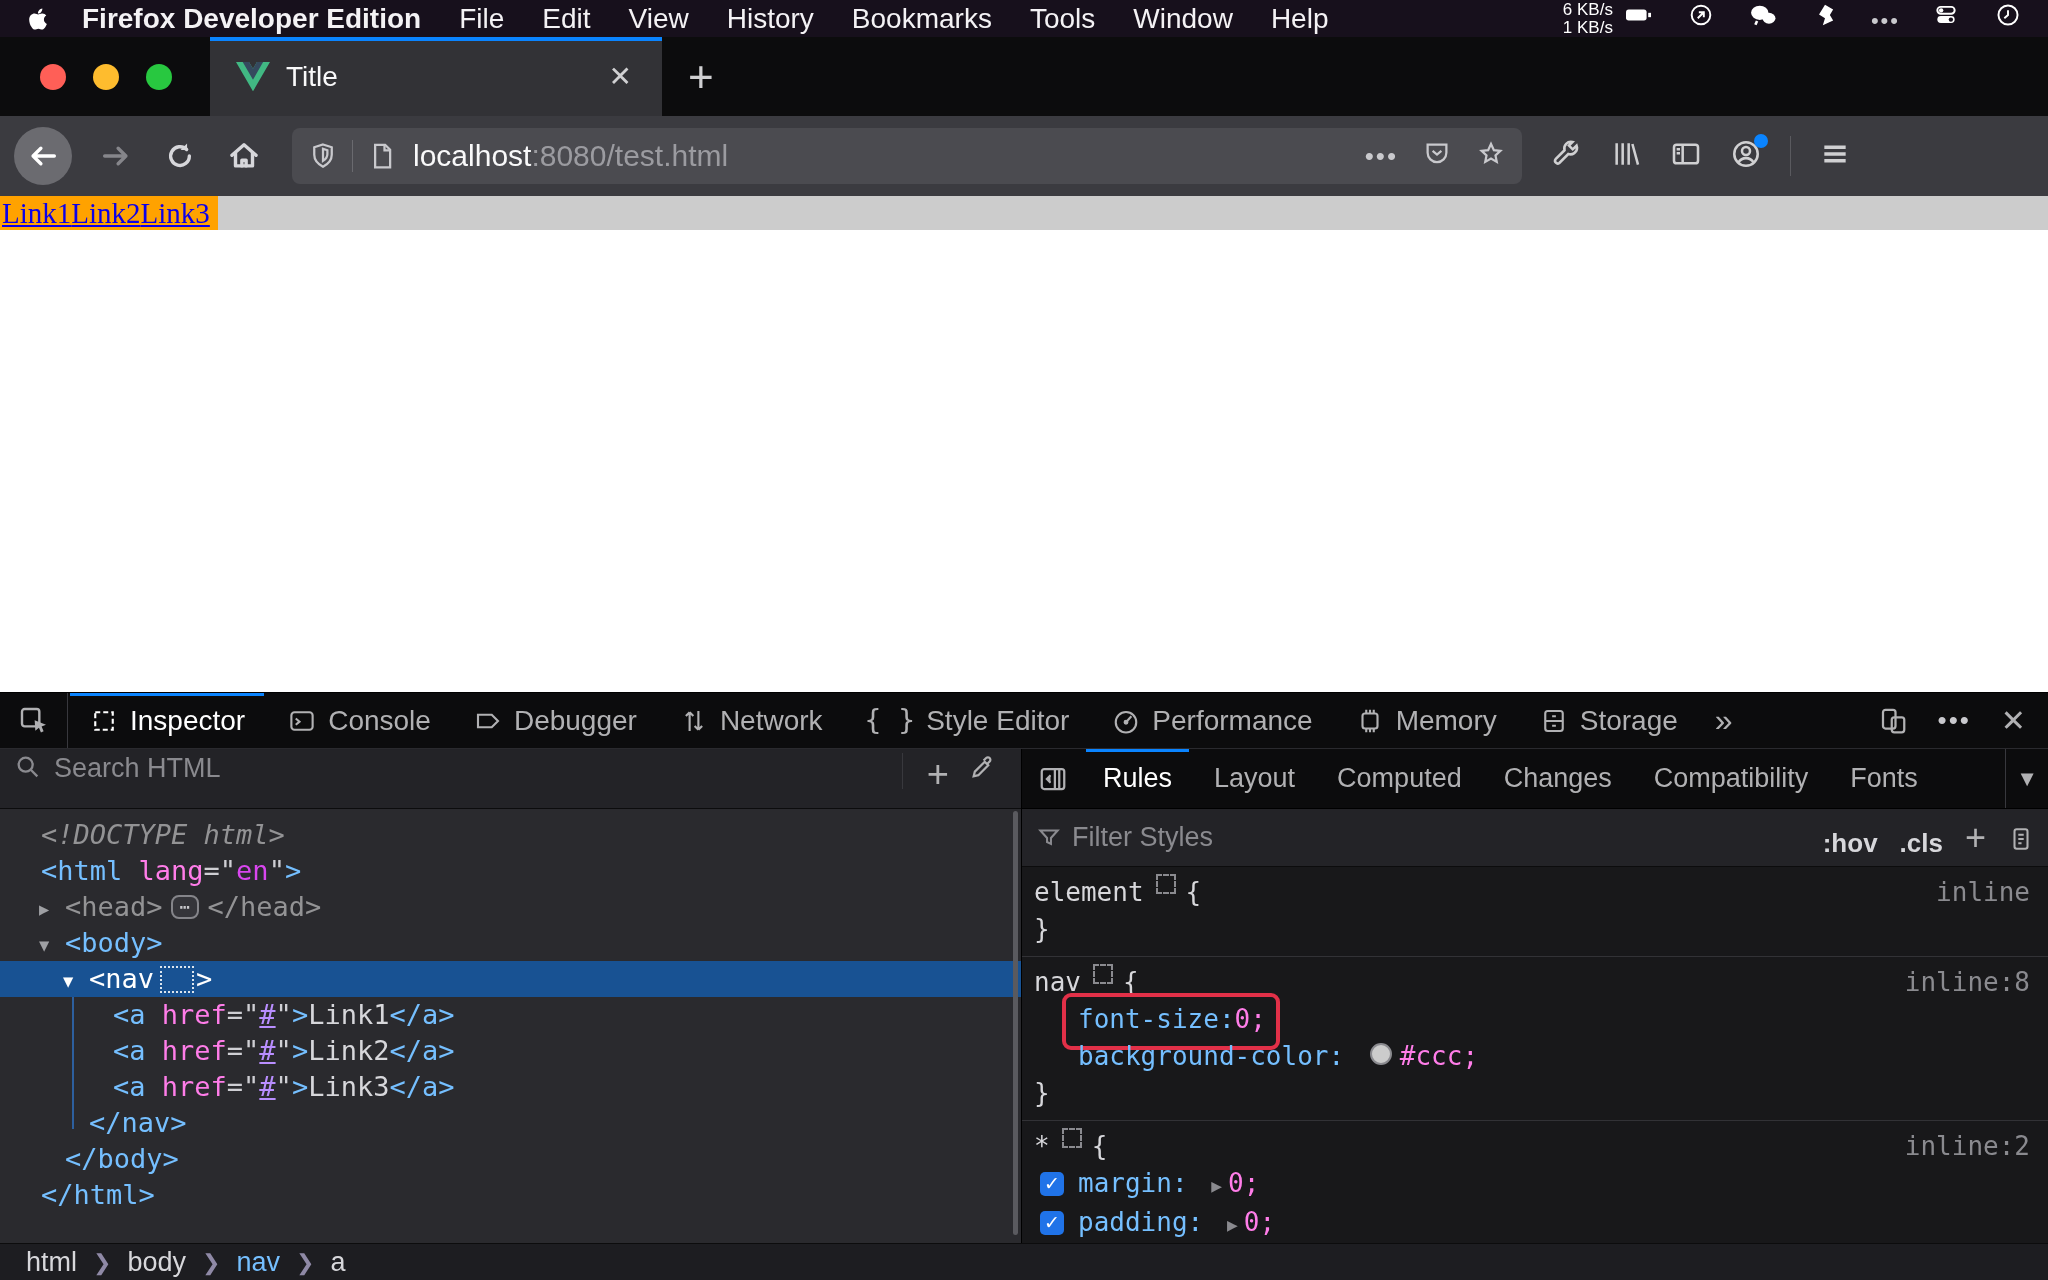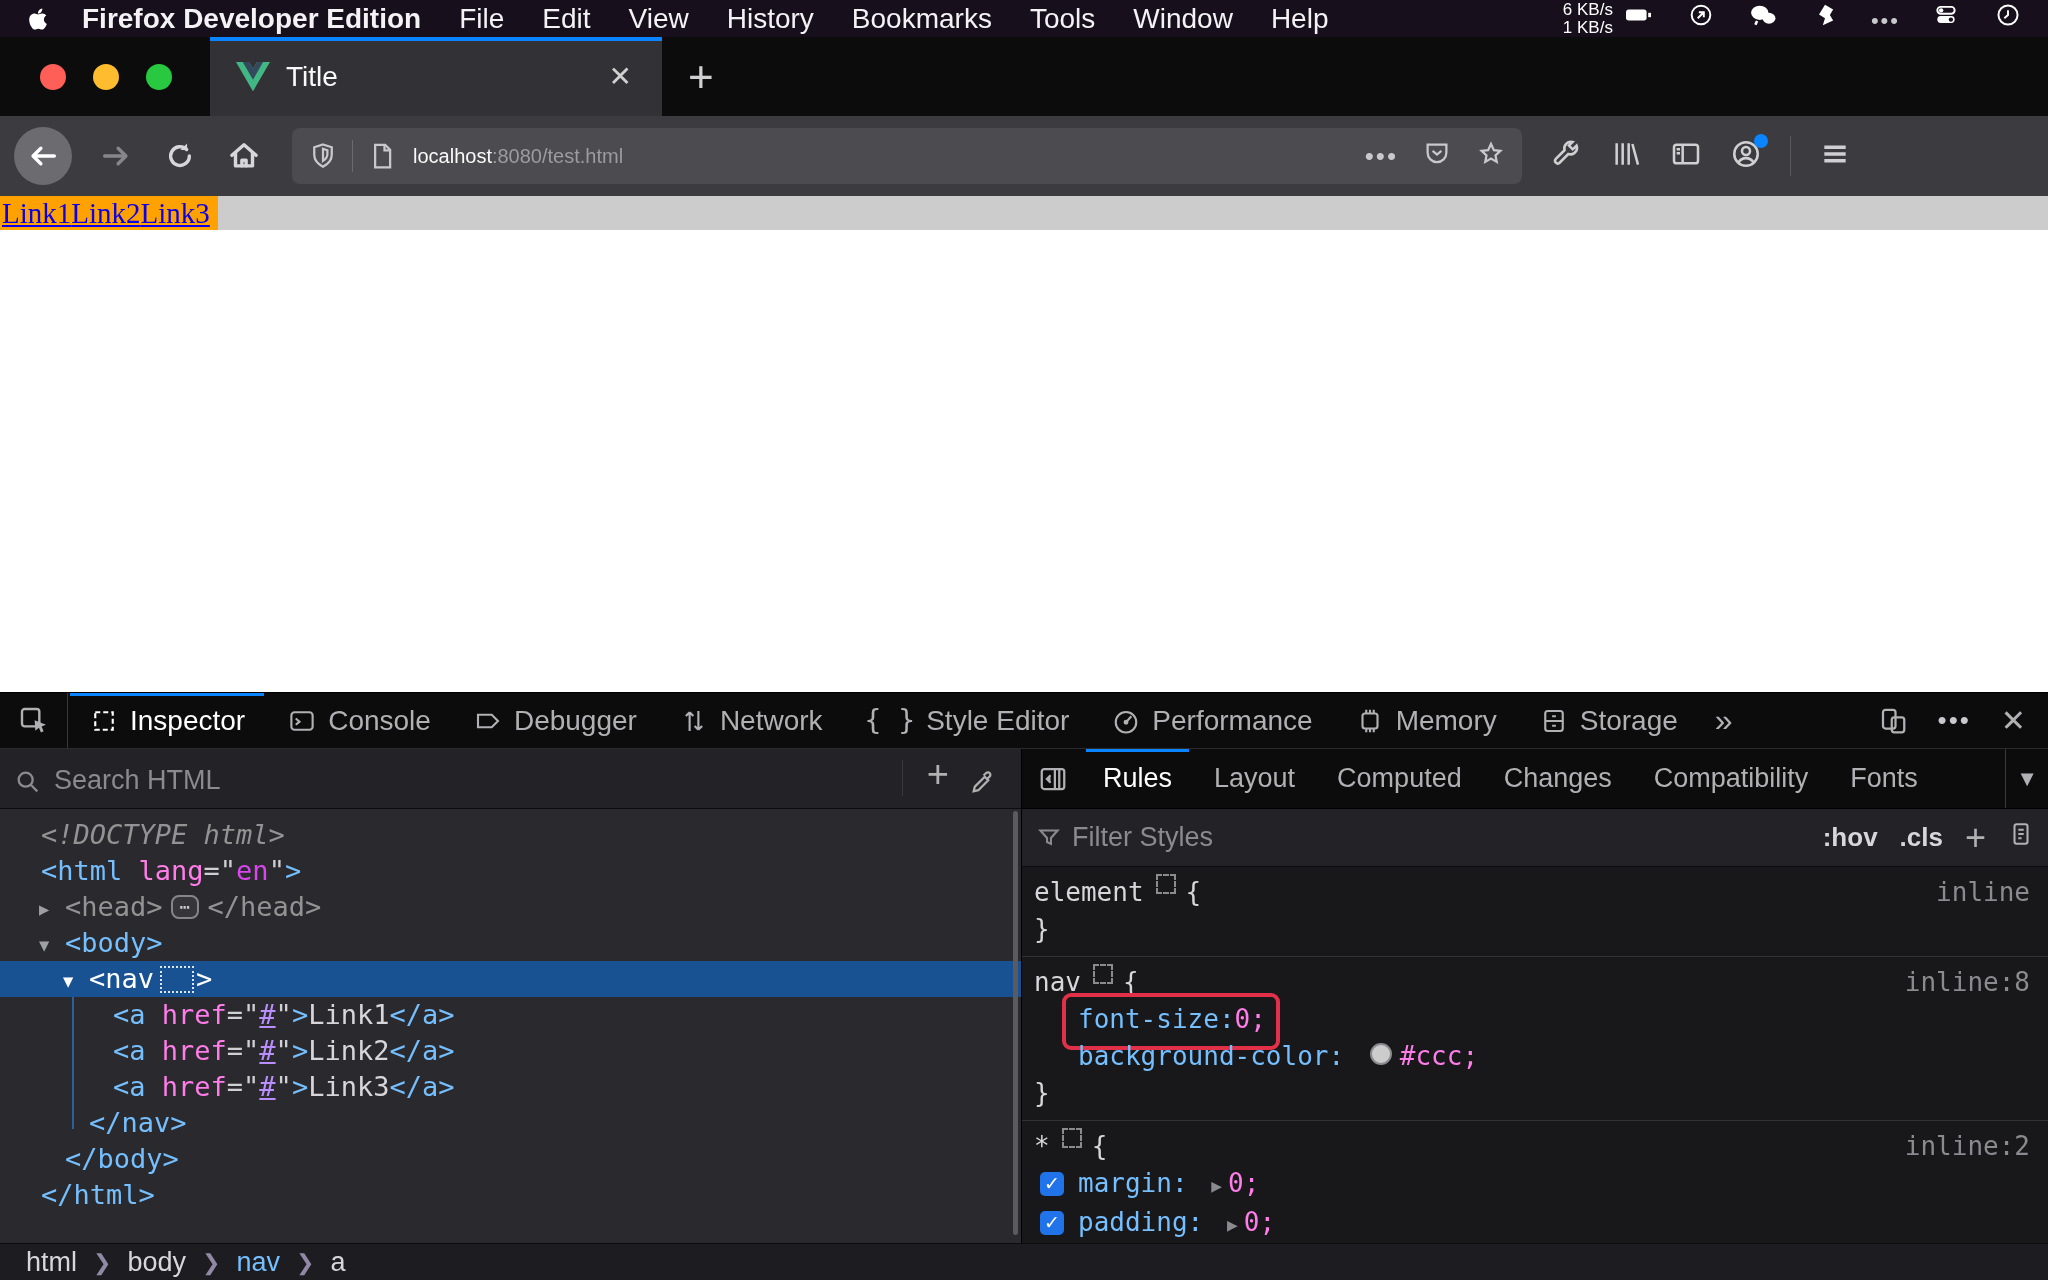--- a/index.html
+++ b/index.html
@@ -36,21 +36,21 @@
   .navbar{ height:80px; background:#3b3b40; display:flex; align-items:center; padding:0 14px; }
   .nav-btn{ width:64px; height:64px; display:flex; align-items:center; justify-content:center; color:#d7d7db; }
   .nav-btn svg{ width:34px; height:34px; stroke:currentColor; fill:none; stroke-width:2.4; stroke-linecap:round; stroke-linejoin:round; }
   .nav-btn.back{ background:#6b6b70; border-radius:50%; width:58px; height:58px; margin-right:12px; color:#fff; }
   .nav-btn.fwd{ color:#86868b; }
   .urlbar{ flex:1; height:56px; background:#4b4b50; border-radius:8px; margin:0 22px 0 16px;
            display:flex; align-items:center; padding:0 16px; max-width:1230px; }
   .urlbar .uicon{ color:#c9c9cd; display:flex; align-items:center; }
   .urlbar .uicon svg{ width:30px; height:30px; stroke:currentColor; fill:none; stroke-width:1.8; }
   .udivider{ width:1px; height:32px; background:#6a6a6f; margin:0 14px; }
-  .urltext{ flex:1; font-size:20px; white-space:nowrap; overflow:hidden; }
+  .urltext{ flex:1; font-size:30px; white-space:nowrap; overflow:hidden; }
   .urltext .host{ color:#f9f9fa; } .urltext .rest{ color:#9b9ba0; }
   .url-right{ display:flex; align-items:center; gap:24px; color:#c9c9cd; }
   .url-right svg{ width:30px; height:30px; stroke:currentColor; fill:none; stroke-width:1.8; }
   .dots3{ font-size:26px; letter-spacing:2px; color:#c9c9cd; }
   .chrome-right{ display:flex; align-items:center; gap:28px; color:#d0d0d2; padding:0 16px 0 6px; }
   .chrome-right svg{ width:32px; height:32px; stroke:currentColor; fill:none; stroke-width:1.9; }
   .acct{ position:relative; }
   .acct .dot{ position:absolute; top:-4px; right:-6px; width:14px; height:14px; border-radius:50%; background:#0a84ff; }
   .vdiv{ width:1px; height:40px; background:#5a5a5f; }
 
@@ -73,21 +73,21 @@
   .dt-tab.active{ color:#fff; }
   .dt-tab.active::before{ content:''; position:absolute; top:0; left:2px; right:2px; height:3px; background:#0a84ff; }
   .brace-ic{ font-family:"DejaVu Sans Mono", monospace; font-size:28px; }
   .dt-overflow{ display:flex; align-items:center; padding:0 16px; font-size:32px; }
   .dt-right-icons{ margin-left:auto; display:flex; align-items:center; gap:30px; padding-right:22px; color:#b1b1b3; }
   .dt-right-icons svg{ width:30px; height:30px; stroke:currentColor; fill:none; stroke-width:1.8; }
   .xclose{ font-size:30px; }
 
   .dt-body{ display:flex; height:494px; }
   .dt-left{ width:1022px; display:flex; flex-direction:column; border-right:1px solid #000; position:relative; }
-  .search-row{ height:60px; background:#232327; border-bottom:1px solid #0c0c0d; display:flex; align-items:flex-end; padding:12px 14px; }
+  .search-row{ height:60px; background:#232327; border-bottom:1px solid #0c0c0d; display:flex; align-items:flex-start; padding:4px 14px; }
   .search-row svg{ width:28px; height:28px; stroke:#8a8a8f; fill:none; stroke-width:2; }
   .search-row input{ flex:1; background:transparent; border:none; outline:none; color:#d7d7db;
                      font-size:27px; margin-left:12px; font-family:"Liberation Sans", sans-serif; }
   .search-row input::placeholder{ color:#8a8a8f; }
   .sr-div{ width:1px; height:36px; background:#38383d; margin:0 14px; }
   .sr-btn{ color:#b1b1b3; display:flex; align-items:center; padding:0 10px; }
   .sr-btn.plus{ font-size:38px; font-weight:200; }
   .sr-btn svg{ width:28px; height:28px; stroke:currentColor; fill:none; stroke-width:1.9; }
 
   .tree{ flex:1; background:#2a2a2e; font-family:"DejaVu Sans Mono", monospace; font-size:27px;
@@ -114,21 +114,21 @@
   .ptoggle svg{ width:30px; height:30px; stroke:currentColor; fill:none; stroke-width:1.8; }
   .side-tab{ position:relative; display:flex; align-items:center; padding:0 21px; color:#b1b1b3; white-space:nowrap; }
   .side-tab.active{ color:#fff; }
   .side-tab.active::before{ content:''; position:absolute; top:0; left:4px; right:4px; height:3px; background:#0a84ff; }
   .side-caret{ margin-left:auto; display:flex; align-items:center; border-left:1px solid #38383d; padding:0 10px; color:#b1b1b3; font-size:22px; }
 
   .filter-row{ height:58px; background:#232327; border-bottom:1px solid #0c0c0d; display:flex; align-items:center; padding:0 14px; }
   .filter-row svg{ width:26px; height:26px; stroke:#8a8a8f; fill:none; stroke-width:1.9; }
   .filter-row input{ flex:1; background:transparent; border:none; outline:none; color:#d7d7db; font-size:27px; margin-left:10px; font-family:"Liberation Sans", sans-serif; }
   .filter-row input::placeholder{ color:#8a8a8f; }
-  .fr-right{ display:flex; align-items:center; gap:22px; color:#d7d7db; font-weight:bold; font-size:26px; }
+  .fr-right{ display:flex; align-items:flex-end; gap:22px; color:#d7d7db; font-weight:bold; font-size:26px; }
   .fr-right .plus{ font-size:36px; font-weight:200; color:#b1b1b3; }
   .fr-right svg{ stroke:#b1b1b3; }
 
   .rules{ flex:1; font-family:"DejaVu Sans Mono", monospace; font-size:26px; overflow:hidden; }
   .rule{ padding:7px 12px 8px; border-bottom:1px solid #323236; }
   .rule:last-child{ border-bottom:none; }
   .rline{ line-height:37px; display:flex; align-items:flex-start; }
   .rsel{ color:#d7d7db; } .rbrace{ color:#d7d7db; }
   .rloc{ margin-left:auto; color:#8a8a8f; padding-right:6px; }
   .target-ic{ display:inline-block; width:20px; height:20px; border:2px dashed #8a8a8f; margin:0 10px 0 12px; }

